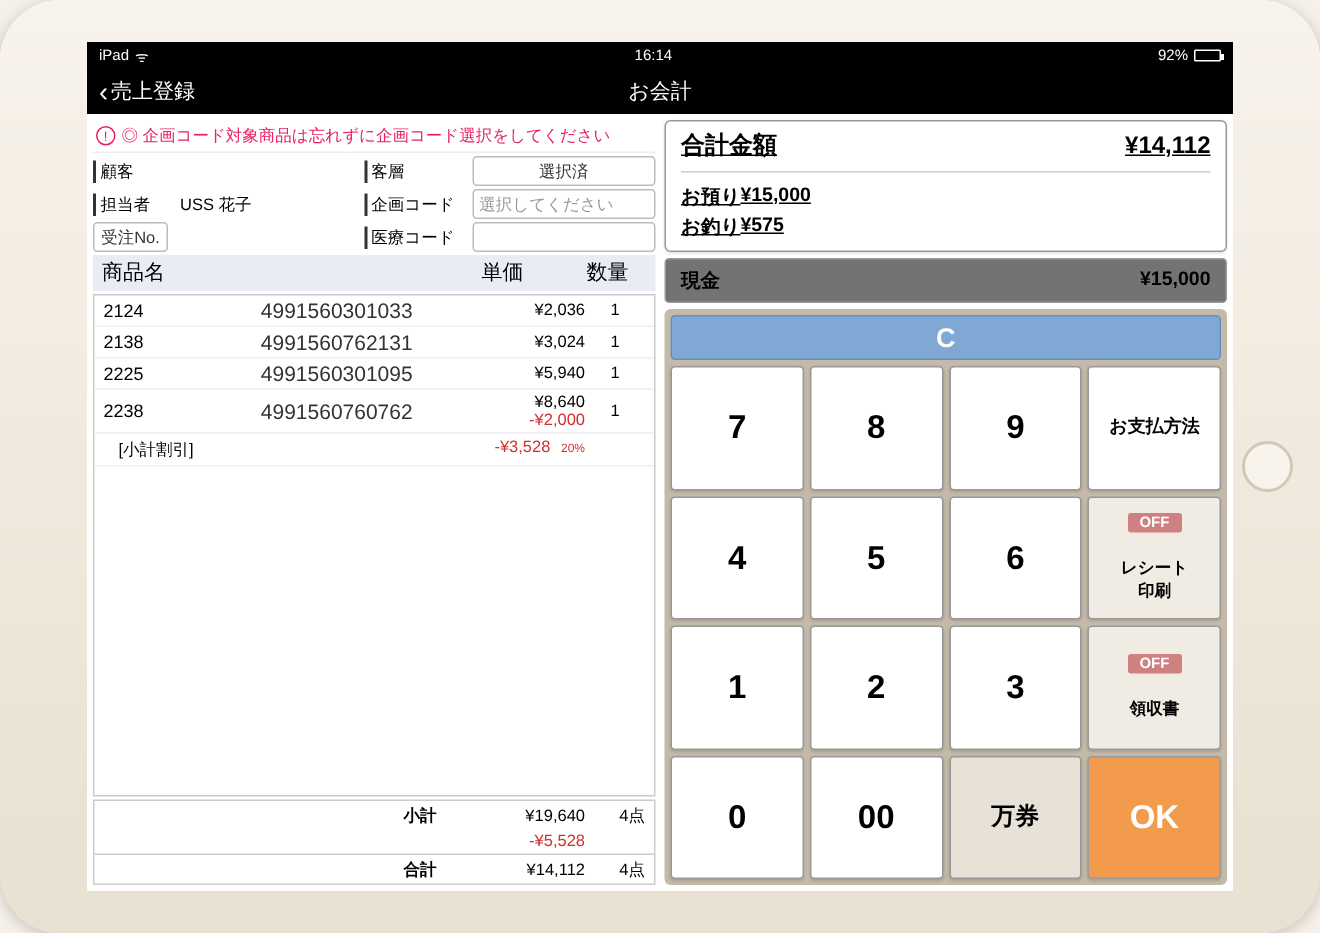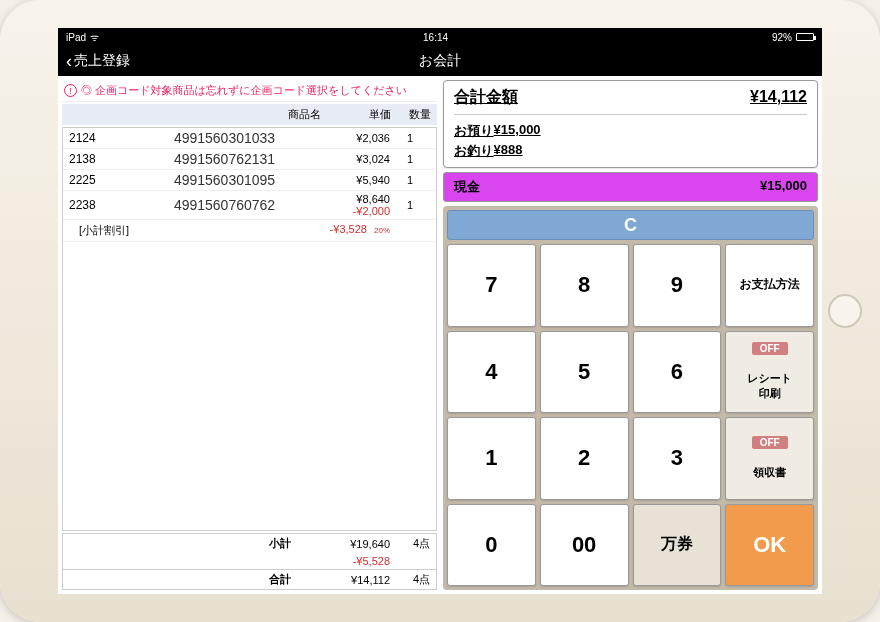--- a/index.html
+++ b/index.html
@@ -16,41 +16,41 @@
 .left-panel { flex: 1; display: flex; flex-direction: column; gap: 2px; min-width: 0; }
 .right-panel { flex: 1; display: flex; flex-direction: column; gap: 4px; min-width: 0; }
 .notice-bar { display: flex; align-items: center; gap: 4px; font-size: 11px; color: #e91e63; border-bottom: 1px solid #eee; padding: 3px 2px; }
 .notice-icon { width: 13px; height: 13px; border: 1px solid #e91e63; border-radius: 50%; display: flex; align-items: center; justify-content: center; font-size: 9px; }
 .form-grid { display: grid; grid-template-columns: 50px 1fr 68px 1fr; gap: 2px 4px; font-size: 11px; align-items: center; }
 .vlabel { border-left: 2px solid #333; padding-left: 3px; font-size: 11px; }
 .form-input { border: 1px solid #bbb; border-radius: 3px; height: 20px; font-size: 11px; padding: 0 4px; background: #fff; display: flex; align-items: center; color: #333; }
 .form-input.placeholder { color: #999; }
 .form-input.selected { justify-content: center; }
 .form-value { font-size: 11px; padding-left: 4px; }
-.items-header { display: grid; grid-template-columns: 1fr 70px 40px; background: #e8ecf5; font-size: 11px; padding: 3px 6px; text-align: right; }
+.items-header { display: grid; grid-template-columns: 1fr 70px 40px; background: #e8ecf5; font-size: 14px; padding: 3px 6px; text-align: left; }
 .items-body { flex: 1; border: 1px solid #ccc; font-size: 11px; overflow: hidden; }
 .item-row { display: grid; grid-template-columns: 60px 1fr 70px 40px; padding: 2px 6px; border-bottom: 1px solid #eee; align-items: center; }
 .item-code { font-size: 12px; font-weight: 500; }
 .item-barcode { font-size: 14px; grid-column: 2; text-align: center; color: #333; }
 .item-price { text-align: right; }
 .item-qty { text-align: center; }
 .discount-red { color: #d32f2f; }
 .subtotal-row { display: grid; grid-template-columns: 1fr 70px 40px; padding: 3px 6px; border-bottom: 1px solid #eee; font-size: 11px; }
 .subtotal-label { text-align: left; padding-left: 10px; }
 .totals-box { border: 1px solid #ccc; font-size: 11px; }
 .totals-row { display: grid; grid-template-columns: 1fr 60px 80px 40px; padding: 2px 6px; align-items: center; }
 .totals-row .label { text-align: center; font-weight: 600; }
 .totals-row .amt { text-align: right; }
 .totals-row .qty { text-align: right; }
 .amount-card { border: 1px solid #999; border-radius: 4px; padding: 6px 10px; background: #fff; box-shadow: 0 1px 2px rgba(0,0,0,0.1); text-decoration: underline; }
 .amount-top { display: flex; justify-content: space-between; align-items: baseline; font-weight: 700; font-size: 16px; }
 .amount-sub { text-align: right; font-size: 10px; color: #333; }
 .amount-divider { border: none; border-top: 1px solid #ccc; margin: 6px 0; }
 .amount-row { display: flex; justify-content: flex-start; font-size: 13px; font-weight: 600; padding: 1px 0; }
-.cash-box { border: 1px solid #999; border-radius: 3px; padding: 5px 10px; display: flex; justify-content: space-between; font-size: 13px; font-weight: 600; background: #d946ef; }
+.cash-box { border: 1px solid #999; border-radius: 3px; padding: 5px 10px; display: flex; justify-content: space-between; font-size: 13px; font-weight: 600; background: #737373; }
 .keypad-wrap { flex: 1; background: #c4baaa; border-radius: 4px; padding: 4px; display: flex; flex-direction: column; gap: 4px; }
 .clear-btn { background: #7fa8d4; color: #fff; font-size: 18px; font-weight: 700; border: 1px solid #6a8fb8; border-radius: 3px; height: 30px; display: flex; align-items: center; justify-content: center; cursor: pointer; }
 .keypad-grid { flex: 1; display: grid; grid-template-columns: repeat(4, 1fr); grid-template-rows: repeat(4, 1fr); gap: 4px; }
 .key { background: #fff; border: 1px solid #999; border-radius: 3px; display: flex; align-items: center; justify-content: center; font-size: 22px; font-weight: 600; cursor: pointer; box-shadow: 0 1px 2px rgba(0,0,0,0.15); }
 .key.small-text { font-size: 12px; font-weight: 700; text-align: center; line-height: 1.3; }
 .key.side { flex-direction: column; gap: 16px; font-size: 11px; background: #f0ece4; }
 .off-badge { background: #d08080; color: #fff; font-size: 10px; padding: 1px 8px; border-radius: 2px; }
 .key.man { background: #e8e2d6; font-size: 16px; }
 .key.ok { background: #f29b4c; color: #fff; font-size: 22px; }
 .battery { width: 18px; height: 8px; border: 1px solid #fff; border-radius: 1px; position: relative; }
@@ -87,20 +87,36 @@
     </div>
 
     <div class="content">
       <div class="left-panel">
 
         <div class="notice-bar">
           <span class="notice-icon">!</span>
           <span>◎ 企画コード対象商品は忘れずに企画コード選択をしてください</span>
         </div>
 
+        <div class="form-grid">
+          <div class="vlabel">顧客</div>
+          <div class="form-value"></div>
+          <div class="vlabel">客層</div>
+          <div class="form-input selected">選択済</div>
+
+          <div class="vlabel">担当者</div>
+          <div class="form-value">USS 花子</div>
+          <div class="vlabel">企画コード</div>
+          <div class="form-input placeholder">選択してください</div>
+
+          <div class="form-input" style="justify-content:center">受注No.</div>
+          <div></div>
+          <div class="vlabel">医療コード</div>
+          <div class="form-input"></div>
+        </div>
 
         <div class="items-header">
           <span>商品名</span>
           <span>単価</span>
           <span>数量</span>
         </div>
 
         <div class="items-body">
           <div class="item-row">
             <span class="item-code">2124</span>
@@ -167,21 +183,21 @@
             <span>合計金額</span>
             <span>¥14,112</span>
           </div>
           <hr class="amount-divider">
           <div class="amount-row">
             <span>お預り</span>
             <span>¥15,000</span>
           </div>
           <div class="amount-row">
             <span>お釣り</span>
-            <span>¥888</span>
+            <span>¥575</span>
           </div>
         </div>
 
         <div class="cash-box">
           <span>現金</span>
           <span>¥15,000</span>
         </div>
 
         <div class="keypad-wrap">
           <div class="clear-btn">C</div>

